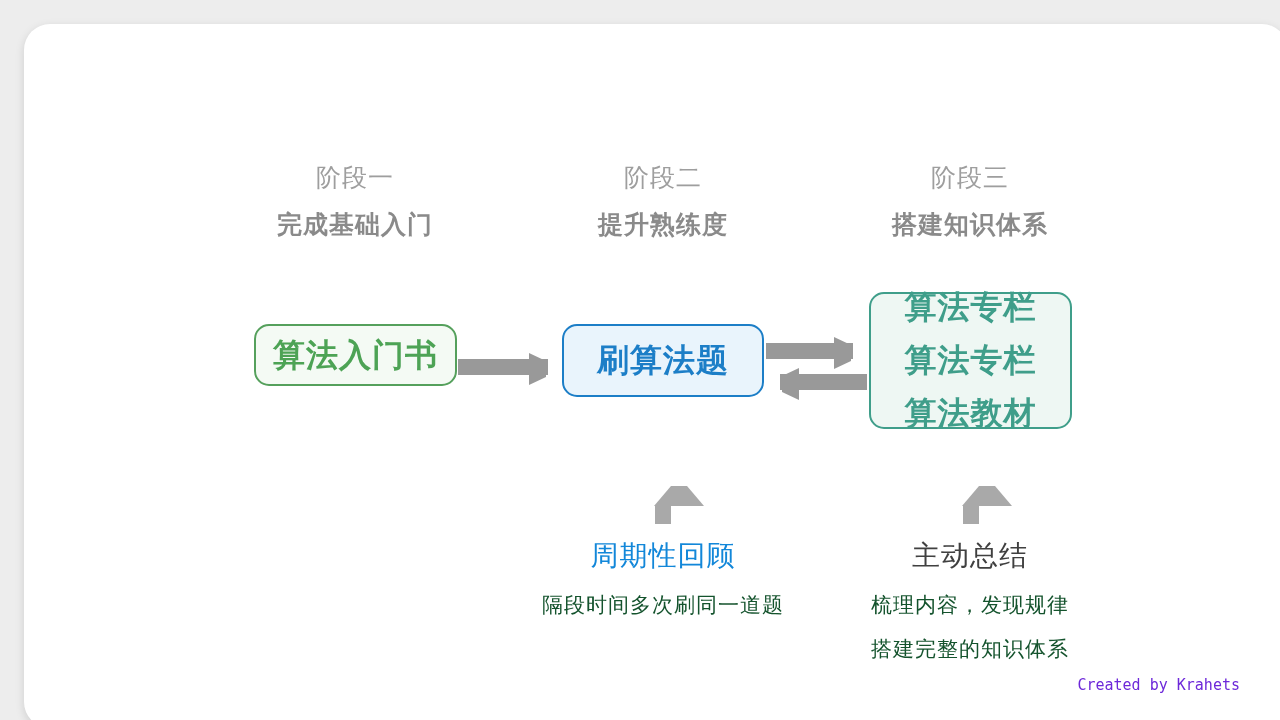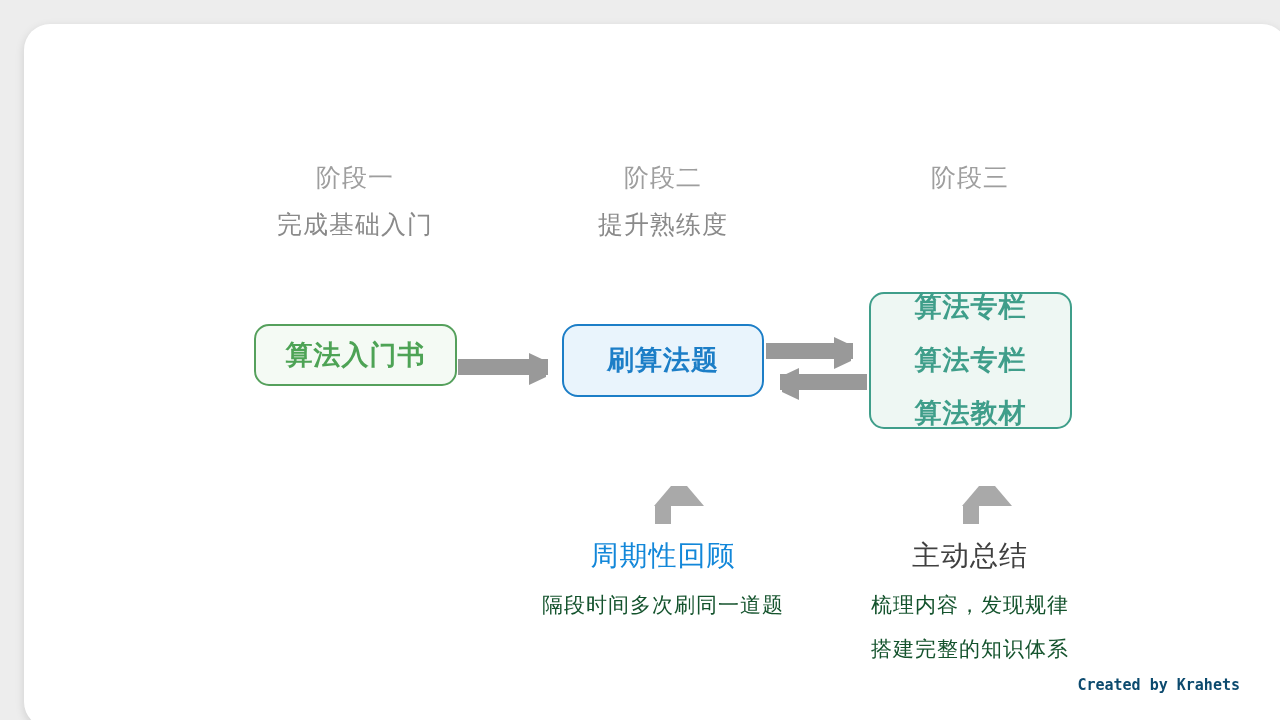--- a/index.html
+++ b/index.html
@@ -15,34 +15,34 @@
     box-shadow: 0 3px 10px rgba(0,0,0,0.13);
   }
 
   
   .stage-label {
     position: absolute; top: 129px; transform: translateX(-50%);
     font-size: 25px; color: #9e9e9e; white-space: nowrap; letter-spacing: 1px;
   }
   .stage-sub {
     position: absolute; top: 176px; transform: translateX(-50%);
-    font-size: 25px; font-weight: normal; color: #8a8a8a; white-space: nowrap; letter-spacing: 1px;
+    font-size: 25px; font-weight: bold; color: #8a8a8a; white-space: nowrap; letter-spacing: 1px;
   }
 
   
   .node {
     position: absolute; border: 2px solid; border-radius: 15px;
     display: flex; flex-direction: column; justify-content: center; align-items: center;
-    font-size: 27px; font-weight: bold; letter-spacing: 1px;
+    font-size: 32px; font-weight: bold; letter-spacing: 1px;
   }
   .node-line { line-height: 37px; white-space: nowrap; }
   .node-green { left: 230px; top: 300px; width: 203px; height: 62px;
     border-color: #55a05c; background: #f4faf4; color: #4da355; }
   .node-blue  { left: 538px; top: 300px; width: 202px; height: 73px;
-    border-color: #1c7ec7; background: #e9f4fc; color: #1c7ec7; border-radius: 16px; }
+    border-color: #1c7ec7; background: #e9f4fc; color: #1c7ec7; }
   .node-teal  { left: 845px; top: 268px; width: 203px; height: 137px;
     border-color: #3f9e8a; background: #eef7f3; color: #3f9e8a; }
 
   
   .h-arrow { position: absolute; height: 16px; }
   .h-arrow .shaft { position: absolute; top: 6px; height: 5px; background: #999999; }
   .h-arrow .head-right {
     position: absolute; right: 0; top: 0; width: 0; height: 0;
     border-top: 8px solid transparent; border-bottom: 8px solid transparent;
     border-left: 17px solid #999999;
@@ -77,35 +77,36 @@
   .ann-title-teal { color: #404040; }
   .ann-desc {
     position: absolute; top: 551px; transform: translateX(-50%);
     font-size: 21px; line-height: 28px; color: #14532d;
     text-align: center; white-space: nowrap; letter-spacing: 1px;
   }
 
   .credit {
     position: absolute; right: 40px; bottom: 26px;
     font-family: "DejaVu Sans Mono", monospace;
-    font-size: 15px; color: #0c4a6e; white-space: nowrap; font-weight: bold;
+    font-size: 15px; color: #6d28d9; white-space: nowrap;
   }
 </style>
 </head>
 <body>
 
 <div class="canvas">
   <div class="card">
 
     <div class="stage-label" style="left:331px">阶段一</div>
     <div class="stage-label" style="left:639px">阶段二</div>
     <div class="stage-label" style="left:946px">阶段三</div>
 
     <div class="stage-sub" style="left:331px">完成基础入门</div>
     <div class="stage-sub" style="left:639px">提升熟练度</div>
+    <div class="stage-sub" style="left:946px">搭建知识体系</div>
 
     <div class="node node-green">
       <div class="node-line">算法入门书</div>
     </div>
 
     <div class="node node-blue">
       <div class="node-line">刷算法题</div>
     </div>
 
     <div class="node node-teal">

